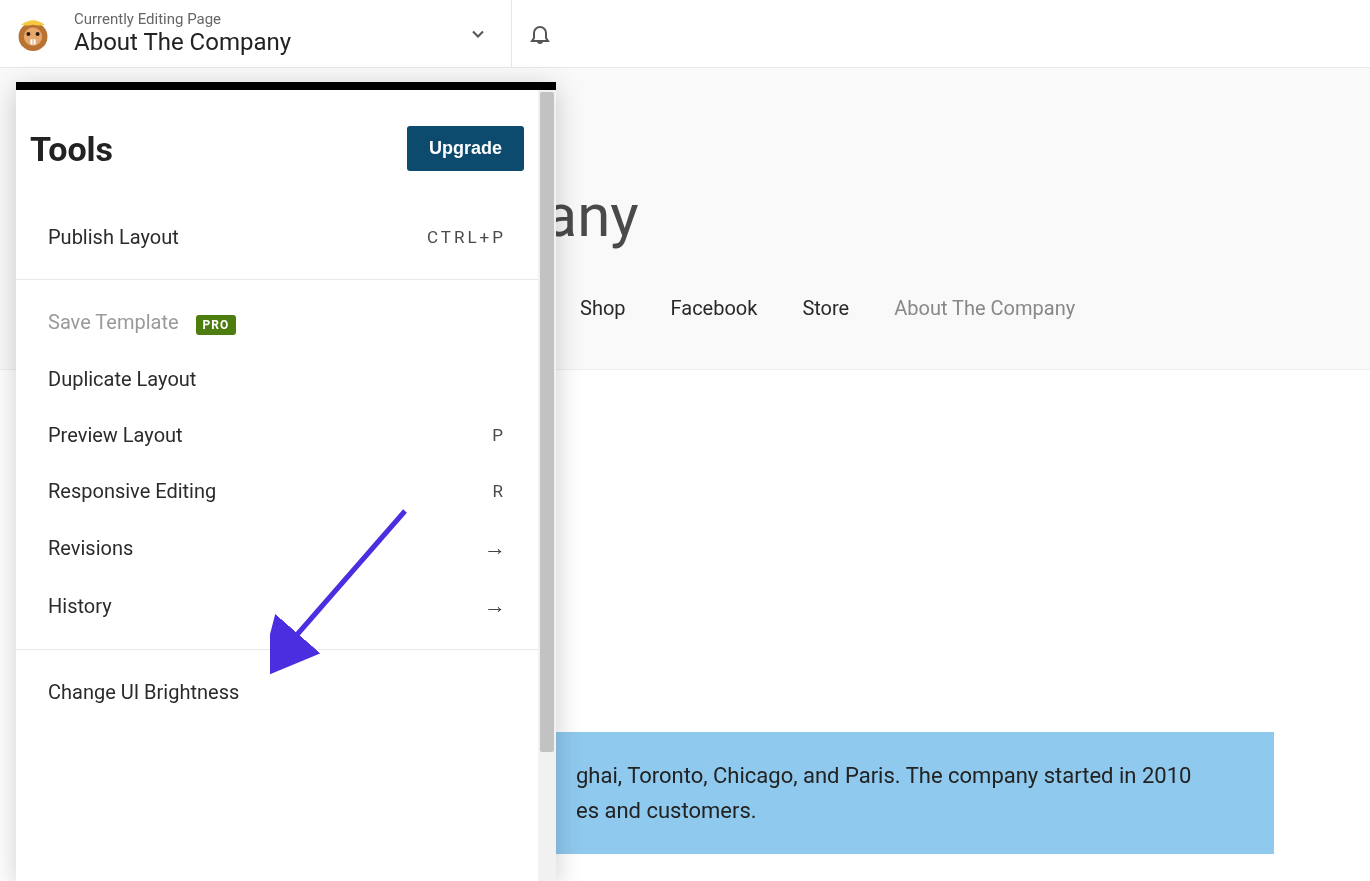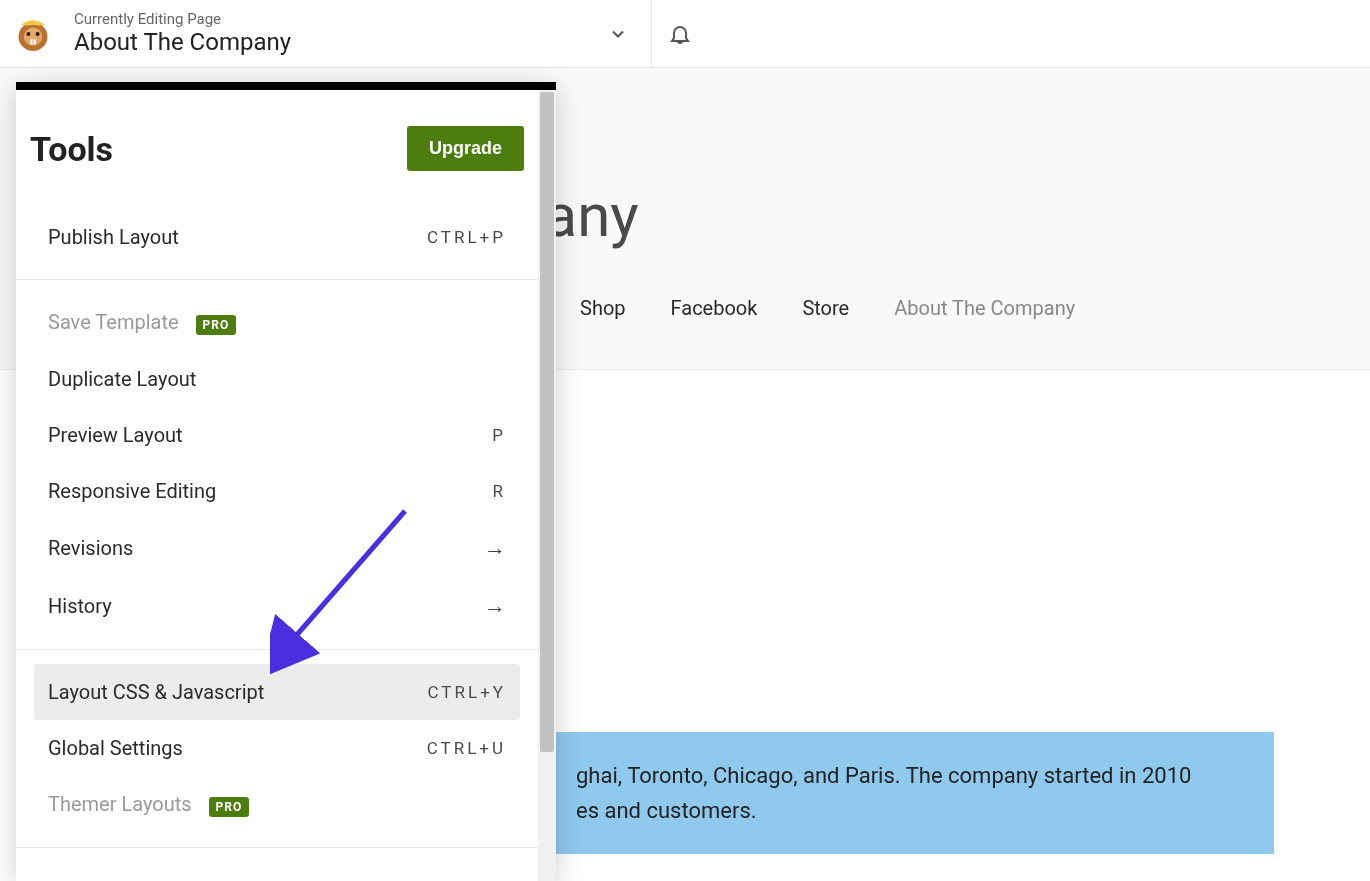--- a/index.html
+++ b/index.html
@@ -1,20 +1,20 @@
 <!DOCTYPE html>
 <html><head>
 <meta charset="utf-8">
 <style>
   * { margin:0; padding:0; box-sizing:border-box; -webkit-font-smoothing:antialiased; }
   html,body { width:1370px; height:881px; font-family:-apple-system,"Segoe UI",Roboto,Helvetica,Arial,sans-serif; color:#222; background:#fff; overflow:hidden; }
 
   
   .topbar { position:absolute; top:0; left:0; right:0; height:68px; background:#fff; border-bottom:1px solid #e7e7e7; display:flex; align-items:center; }
-  .topbar-left { display:flex; align-items:center; padding-left:10px; height:100%; width:652px; border-right:1px solid #e7e7e7; }
+  .topbar-left { display:flex; align-items:center; padding-left:10px; height:100%; width:512px; border-right:1px solid #e7e7e7; }
   .logo { width:46px; height:46px; display:flex; align-items:center; justify-content:center; }
   .title-block { display:flex; flex-direction:column; margin-left:18px; flex:1 1 auto; }
   .sup-title { font-size:15px; color:#666; line-height:1.2; }
   .page-title { font-size:24px; color:#222; line-height:1.2; }
   .top-chevron { width:38px; height:38px; display:flex; align-items:center; justify-content:center; color:#555; margin-right:14px; cursor:pointer; }
   .bell { width:56px; height:68px; display:flex; align-items:center; justify-content:center; color:#555; cursor:pointer; }
 
   
   .site-header { position:absolute; top:68px; left:0; right:0; height:302px; background:#f9f9f9; border-bottom:1px solid #eee; }
   .nav { position:absolute; top:228px; left:0; right:0; display:flex; align-items:center; gap:45px; padding-left:580px; }
@@ -26,21 +26,21 @@
   
   .dropdown { position:absolute; left:16px; top:82px; width:540px; height:799px; background:#fff; box-shadow:0 6px 26px rgba(0,0,0,.20); border-top:8px solid #000000; display:flex; overflow:hidden; }
   .dropdown .inner { flex:1 1 auto; overflow:hidden; }
   .dropdown .scrollbar { width:18px; background:#f1f1f1; position:relative; }
   .dropdown .scroll-thumb { position:absolute; left:2px; right:2px; top:2px; height:660px; background:#c2c2c2; border-radius:2px; }
   .dropdown .caret { position:absolute; top:-14px; left:500px; width:0; height:0; border-left:12px solid transparent; border-right:12px solid transparent; border-bottom:14px solid #00a0d2; }
 
   .dd-section { border-bottom:1px solid #e9e9e9; padding:0 18px; }
   .dd-head { display:flex; align-items:center; justify-content:space-between; padding:36px 14px 24px; }
   .dd-title { font-size:34px; font-weight:700; color:#222; }
-  .upgrade { background:#4d7c0f; color:#fff; font-size:18px; font-weight:600; padding:12px 22px; border:none; border-radius:3px; cursor:pointer; }
+  .upgrade { background:#0c4a6e; color:#fff; font-size:18px; font-weight:600; padding:12px 22px; border:none; border-radius:3px; cursor:pointer; }
 
   .dd-item { display:flex; align-items:center; justify-content:space-between; padding:16px 14px; font-size:20px; color:#2b2b2b; cursor:pointer; border-radius:4px; }
   .dd-item.disabled { color:#9a9a9a; cursor:default; }
   .dd-item.highlight { background:#ececec; }
   .dd-shortcut { font-size:17px; letter-spacing:3px; color:#4a4a4a; }
   .dd-arrow-icon { font-size:22px; color:#444; letter-spacing:0; }
   .pro-badge { display:inline-block; background:#4d7c0f; color:#fff; font-size:12px; font-weight:700; padding:3px 7px; border-radius:3px; margin-left:12px; letter-spacing:1px; }
 
   .dd-sec-pad { padding-top:14px; padding-bottom:14px; }
 
@@ -137,37 +137,20 @@
       <div class="dd-item">
         <span>Revisions</span>
         <span class="dd-arrow-icon">→</span>
       </div>
       <div class="dd-item">
         <span>History</span>
         <span class="dd-arrow-icon">→</span>
       </div>
     </div>
 
-    <div class="dd-section dd-sec-pad">
-      <div class="dd-item highlight">
-        <span>Layout CSS &amp; Javascript</span>
-        <span class="dd-shortcut">CTRL+Y</span>
-      </div>
-      <div class="dd-item">
-        <span>Global Settings</span>
-        <span class="dd-shortcut">CTRL+U</span>
-      </div>
-      <div class="dd-item disabled">
-        <span>
-          <span>Themer Layouts</span>
-          <span class="pro-badge">PRO</span>
-        </span>
-        <span></span>
-      </div>
-    </div>
 
     <div class="dd-section dd-sec-pad" style="border-bottom:none;">
       <div class="dd-item">
         <span>Change UI Brightness</span>
         <span></span>
       </div>
     </div>
 
   </div>
   <div class="scrollbar">

